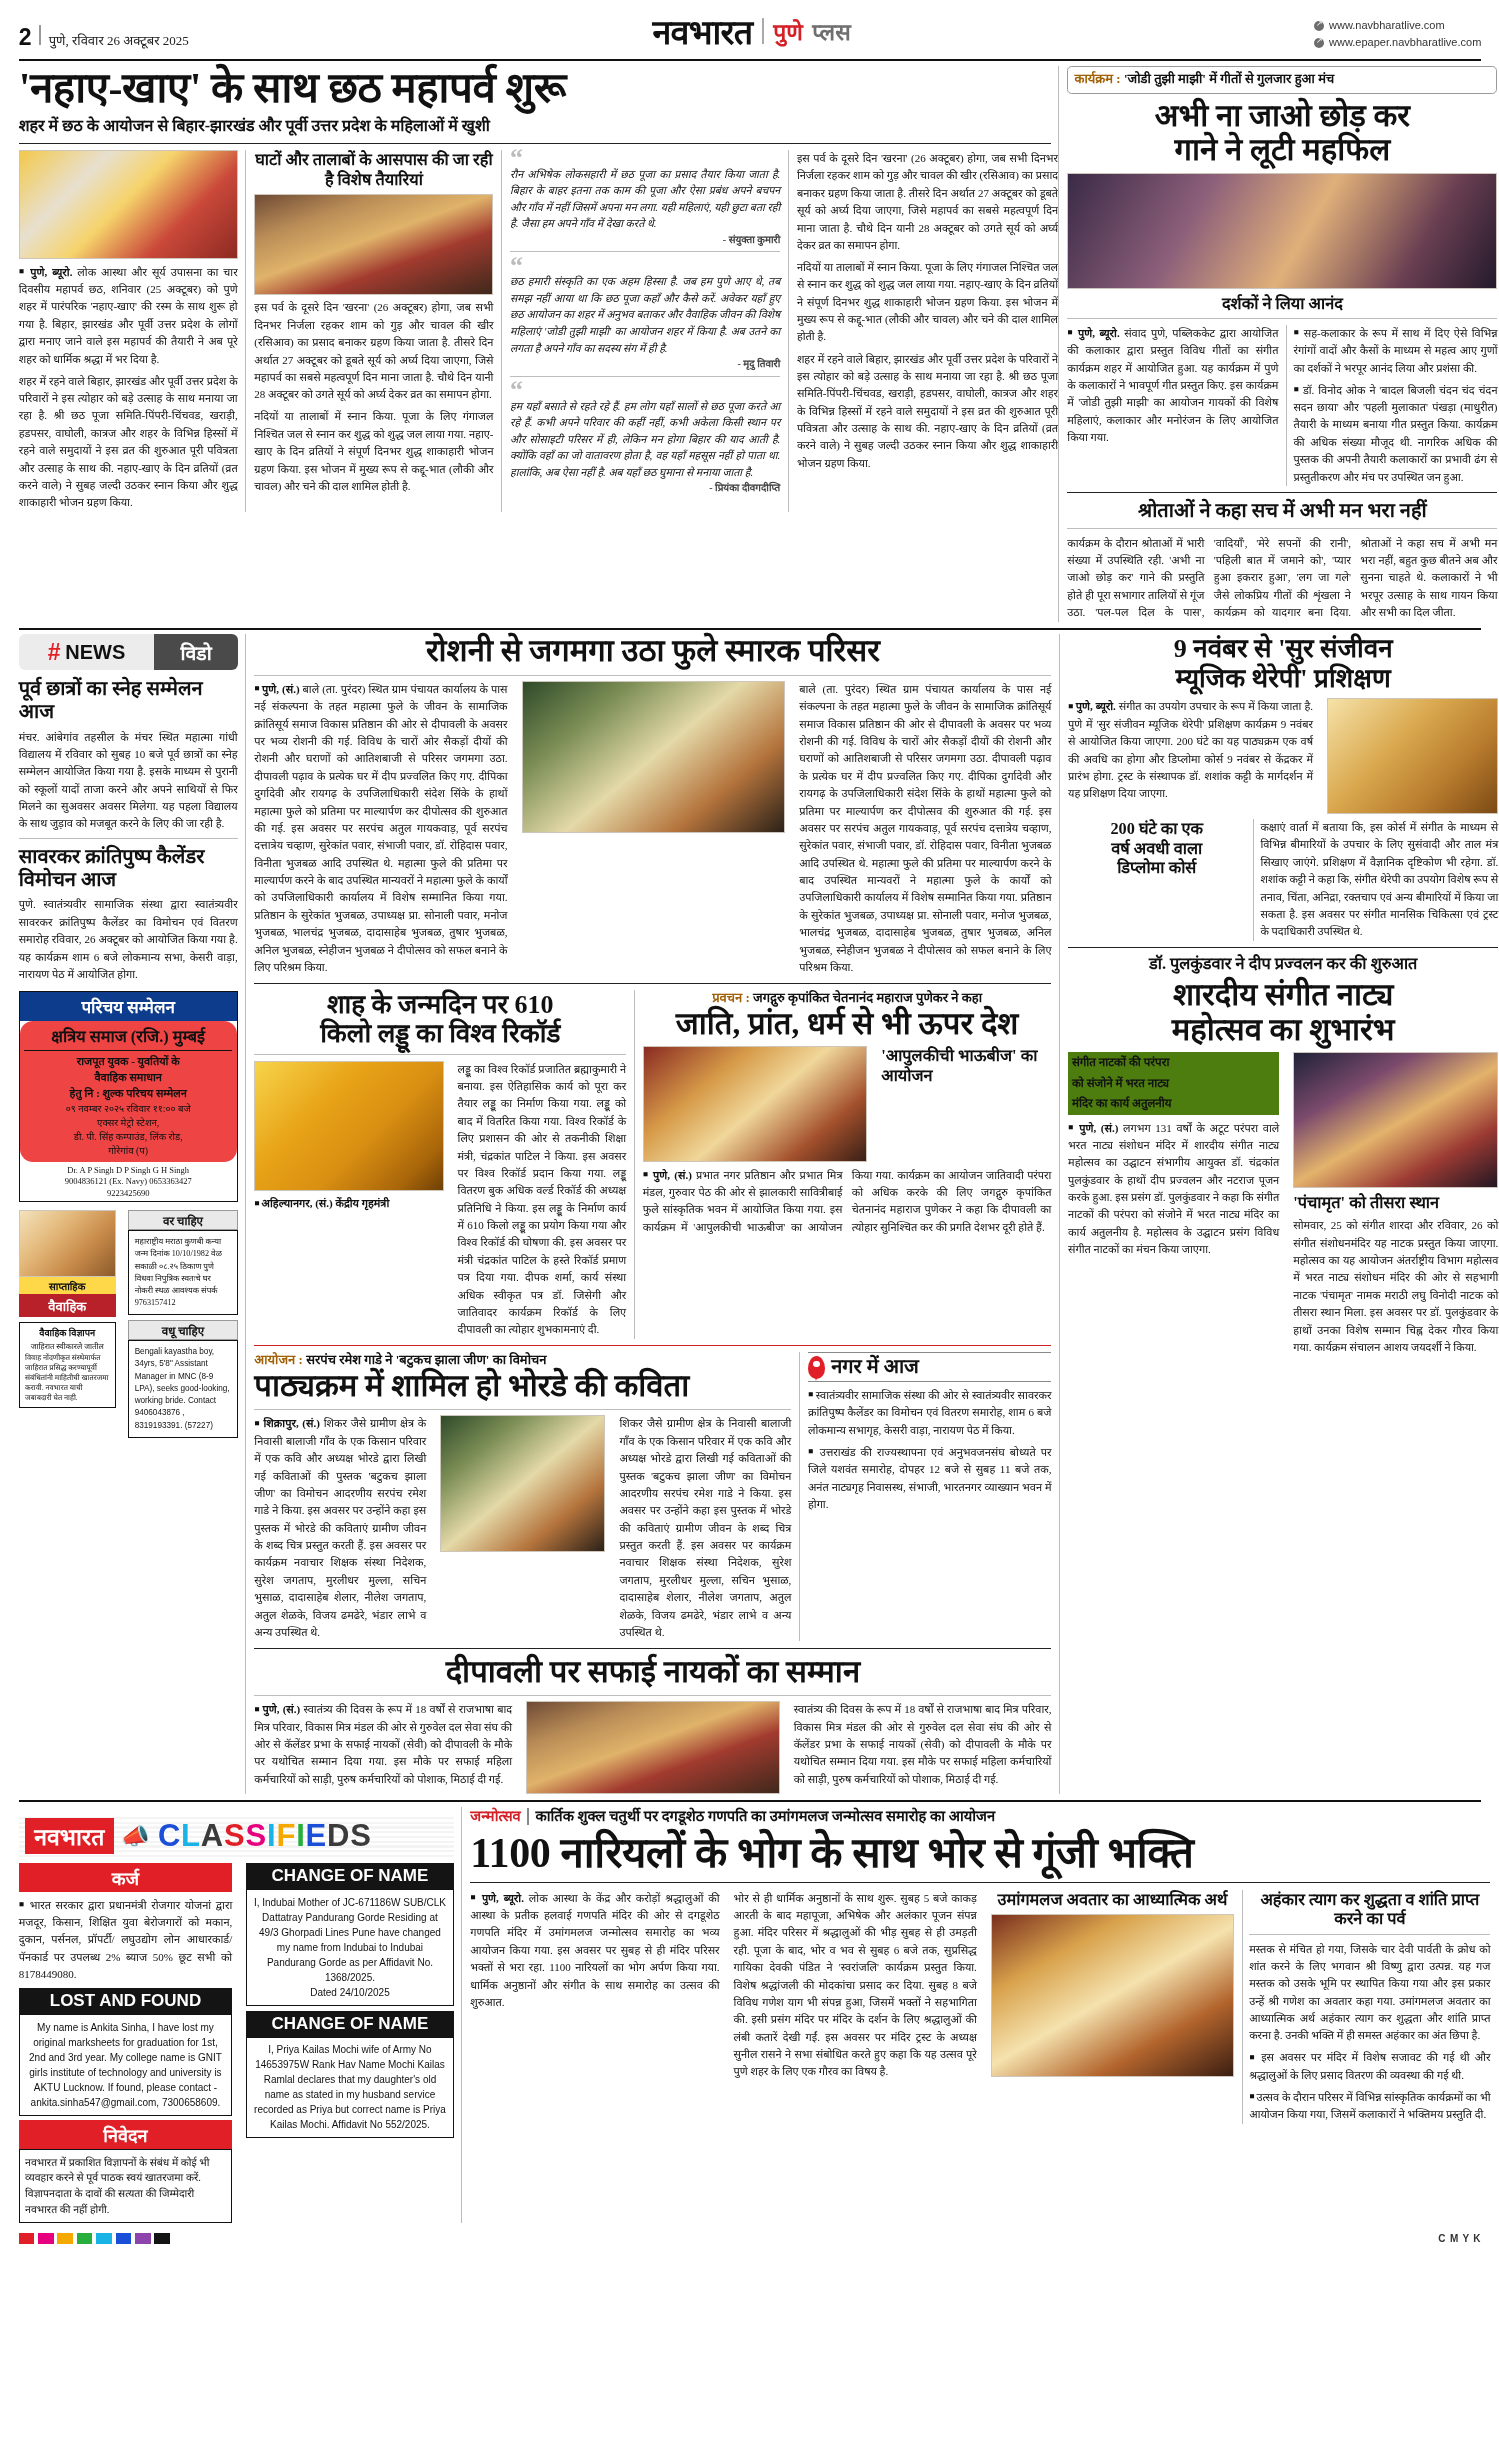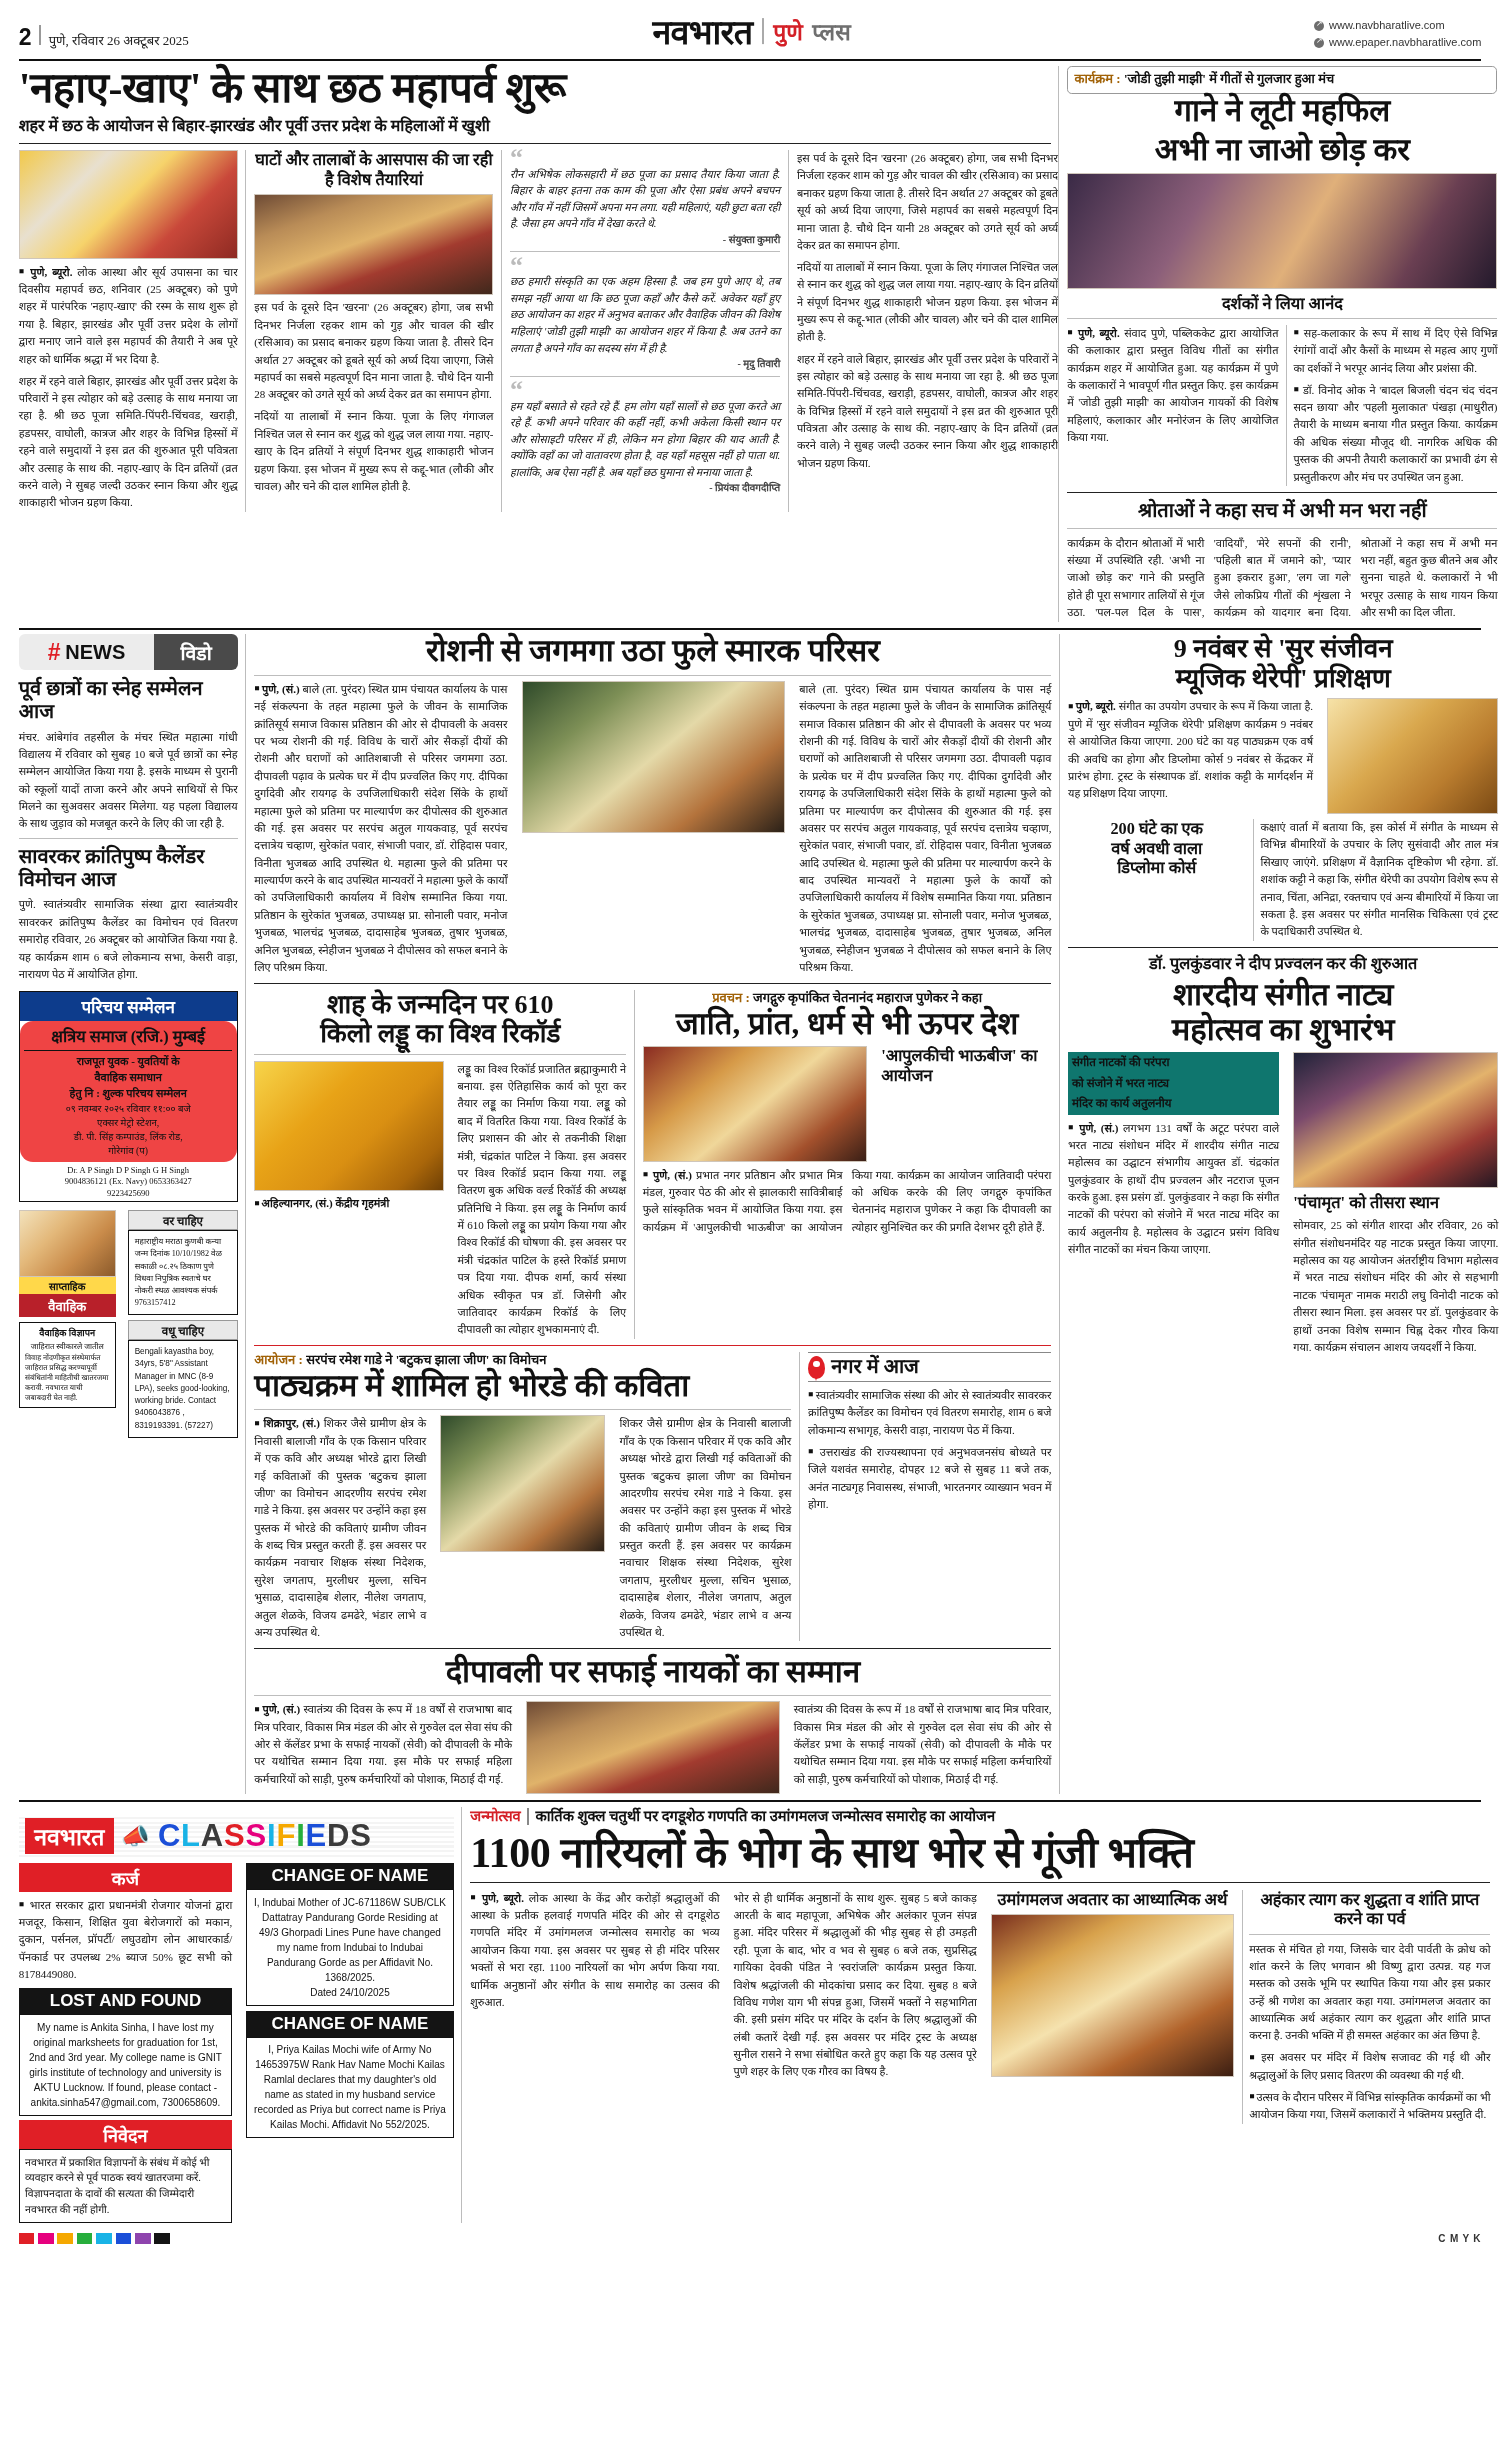--- a/index.html
+++ b/index.html
@@ -121,21 +121,21 @@
 
   
   .pin { width: 17px; height: 23px; background: #e01f26; border-radius: 50% 50% 50% 50%/55% 55% 45% 45%;
          position: relative; flex: none; }
   .pin::after { content:""; position:absolute; left:5.4px; top:5.4px; width:6.2px; height:6.2px;
          background:#fff; border-radius:50%; }
   .pin::before { content:""; position:absolute; left:6.2px; top:18.6px; border-left:2.3px solid transparent;
          border-right:2.3px solid transparent; border-top:7px solid #e01f26; }
 
   
-  .ylabel { background: #0f766e; font-weight: 900; font-size: 11.6px; padding: 2.3px 3.9px; line-height:1.4; }
+  .ylabel { background: #4d7c0f; font-weight: 900; font-size: 11.6px; padding: 2.3px 3.9px; line-height:1.4; }
 
   
   .colorbar { display: flex; height: 12.4px; margin: 9.3px 4.7px 0 4.7px; align-items: center; }
   .colorbar .sw { width: 15.5px; height: 11px; margin-right: 3.9px; }
   .cmyk { margin-left: auto; font-family: "Liberation Sans", sans-serif; font-weight: 700;
           font-size: 10px; letter-spacing: 0.8px; color: #333; }
 
   .two { column-count: 2; column-gap: 9.3px; }
   .three { column-count: 3; column-gap: 9.3px; }
   .flexrow { display: flex; gap: 7.8px; }
@@ -226,22 +226,22 @@
       </div>
     </div>
 
     <div class="col-r vsep" style="padding-left:7.8px">
       <div style="border:0.8px solid #999;border-radius:4.7px;padding:4.7px 6.2px">
         <div class="kicker">
           <span class="tag">कार्यक्रम :</span>
           <span>'जोडी तुझी माझी' में गीतों से गुलजार हुआ मंच</span>
         </div>
       </div>
+      <div class="hl-xl mt6 center">अभी ना जाओ छोड़ कर</div>
       <div class="hl-xl center">गाने ने लूटी महफिल</div>
-      <div class="hl-xl mt6 center">अभी ना जाओ छोड़ कर</div>
       <div class="photo ph-stage mt6" style="height:116px"></div>
 
       <div class="hl-sm center mt6">दर्शकों ने लिया आनंद</div>
       <div class="hr1"></div>
       <div class="flexrow">
         <div style="width:50%">
           <div class="body">
             <span class="bullet lead">पुणे, ब्यूरो.</span>
             <span>संवाद पुणे, पब्लिककेट द्वारा आयोजित की कलाकार द्वारा प्रस्तुत विविध गीतों का संगीत कार्यक्रम शहर में आयोजित हुआ. यह कार्यक्रम में पुणे के कलाकारों ने भावपूर्ण गीत प्रस्तुत किए. इस कार्यक्रम में 'जोडी तुझी माझी' का आयोजन गायकों की विशेष महिलाएं, कलाकार और मनोरंजन के लिए आयोजित किया गया.</span>
           </div>

